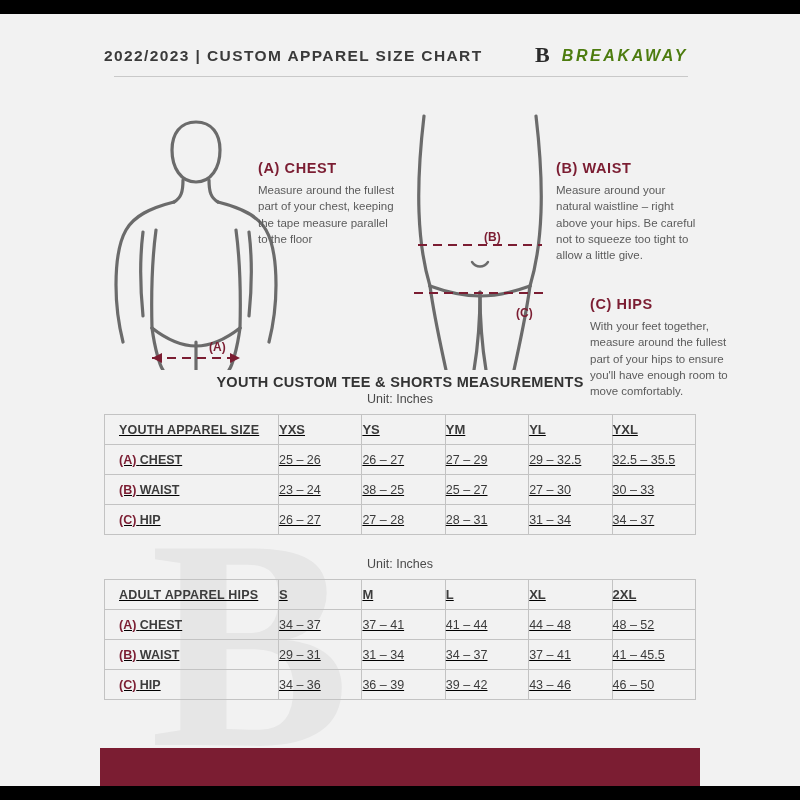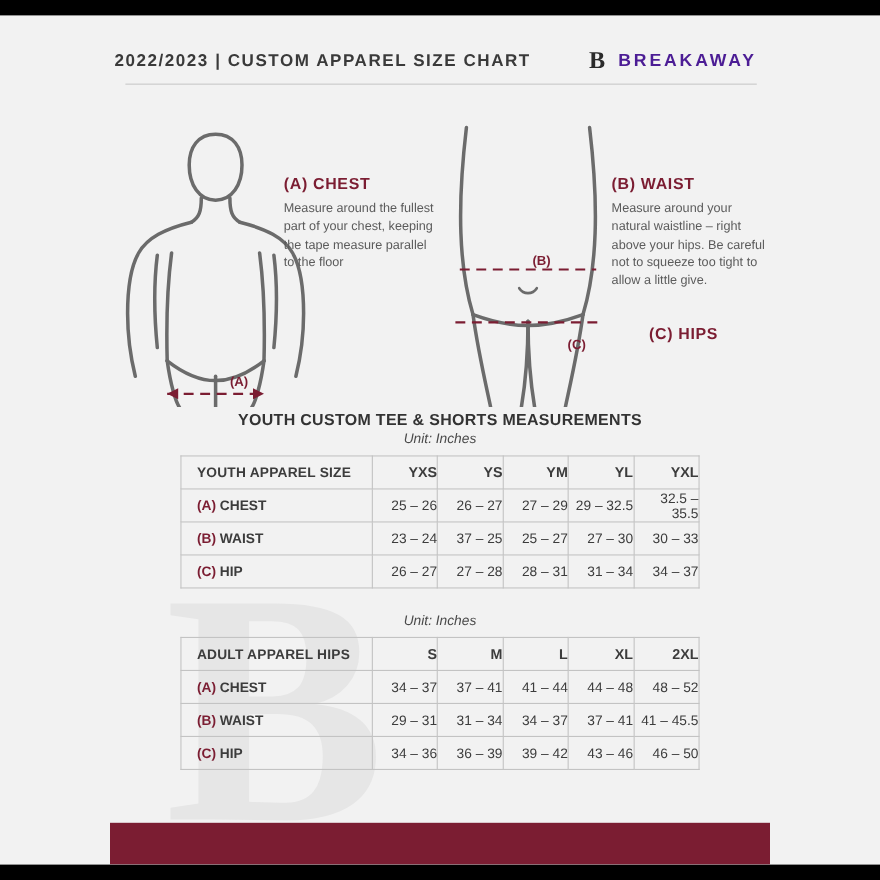--- a/index.html
+++ b/index.html
@@ -55,21 +55,22 @@
     font-weight: bold;
     color: #2b2b2b;
     line-height: 1;
     position: relative;
     top: -1px;
   }
   .brand-name {
     font-size: 16px;
     font-weight: bold;
     letter-spacing: 2.6px;
-    color: #4c1d95;
+    color: #4d7c0f;
+    font-style: italic;
   }
   .rule {
     position: absolute;
     left: 114px; right: 112px;
     top: 62px;
     height: 1px;
     background: #c9c9c9;
   }
 
   
@@ -104,37 +105,37 @@
   .tbl-title {
     text-align: center;
     font-size: 14.5px;
     font-weight: bold;
     letter-spacing: 0.3px;
     color: #333;
   }
   .tbl-unit {
     text-align: center;
     font-size: 12.5px;
-    font-style: italic;
     color: #4a4a4a;
     margin-top: 2px;
     margin-bottom: 8px;
   }
   table {
     border-collapse: collapse;
-    width: 472px;
+    width: 592px;
     margin: 0 auto;
     table-layout: fixed;
+    text-decoration: underline;
   }
   table td, table th {
     border: 1px solid #c3c3c3;
     height: 30px;
     font-size: 12.5px;
     color: #3c3c3c;
-    text-align: right;
+    text-align: left;
     font-weight: normal;
   }
   table th { font-weight: bold; font-size: 13px; }
   td.rowhead, th.rowhead {
     text-align: left;
     padding-left: 14px;
     width: 174px;
     font-weight: bold;
     font-size: 12.5px;
   }
@@ -231,20 +232,21 @@
       <div class="note note-chest">
         <div class="note-title">(A) CHEST</div>
         <div class="note-body">Measure around the fullest part of your chest, keeping the tape measure parallel to the floor</div>
       </div>
       <div class="note note-waist">
         <div class="note-title">(B) WAIST</div>
         <div class="note-body">Measure around your natural waistline – right above your hips. Be careful not to squeeze too tight to allow a little give.</div>
       </div>
       <div class="note note-hips">
         <div class="note-title">(C) HIPS</div>
+        <div class="note-body">With your feet together, measure around the fullest part of your hips to ensure you'll have enough room to move comfortably.</div>
       </div>
     </div>
 
     <div class="table-block">
       <div class="tbl-title">YOUTH CUSTOM TEE &amp; SHORTS MEASUREMENTS</div>
       <div class="tbl-unit">Unit: Inches</div>
       <table>
         <thead>
           <tr>
             <th class="rowhead">YOUTH APPAREL SIZE</th>
@@ -266,21 +268,21 @@
             <td>27 – 29</td>
             <td>29 – 32.5</td>
             <td>32.5 – 35.5</td>
           </tr>
           <tr>
             <td class="rowhead">
               <span class="tag">(B)</span>
               <span>WAIST</span>
             </td>
             <td>23 – 24</td>
-            <td>37 – 25</td>
+            <td>38 – 25</td>
             <td>25 – 27</td>
             <td>27 – 30</td>
             <td>30 – 33</td>
           </tr>
           <tr>
             <td class="rowhead">
               <span class="tag">(C)</span>
               <span>HIP</span>
             </td>
             <td>26 – 27</td>

